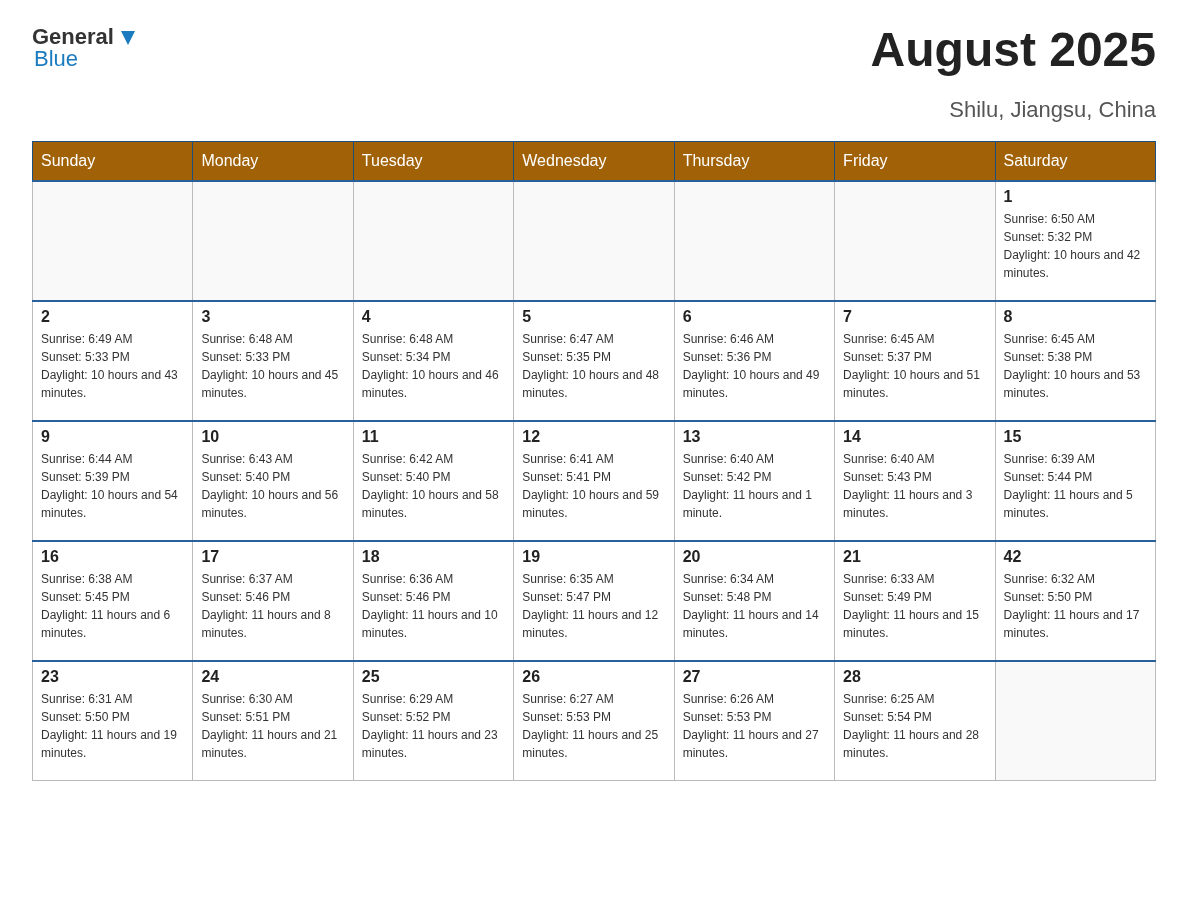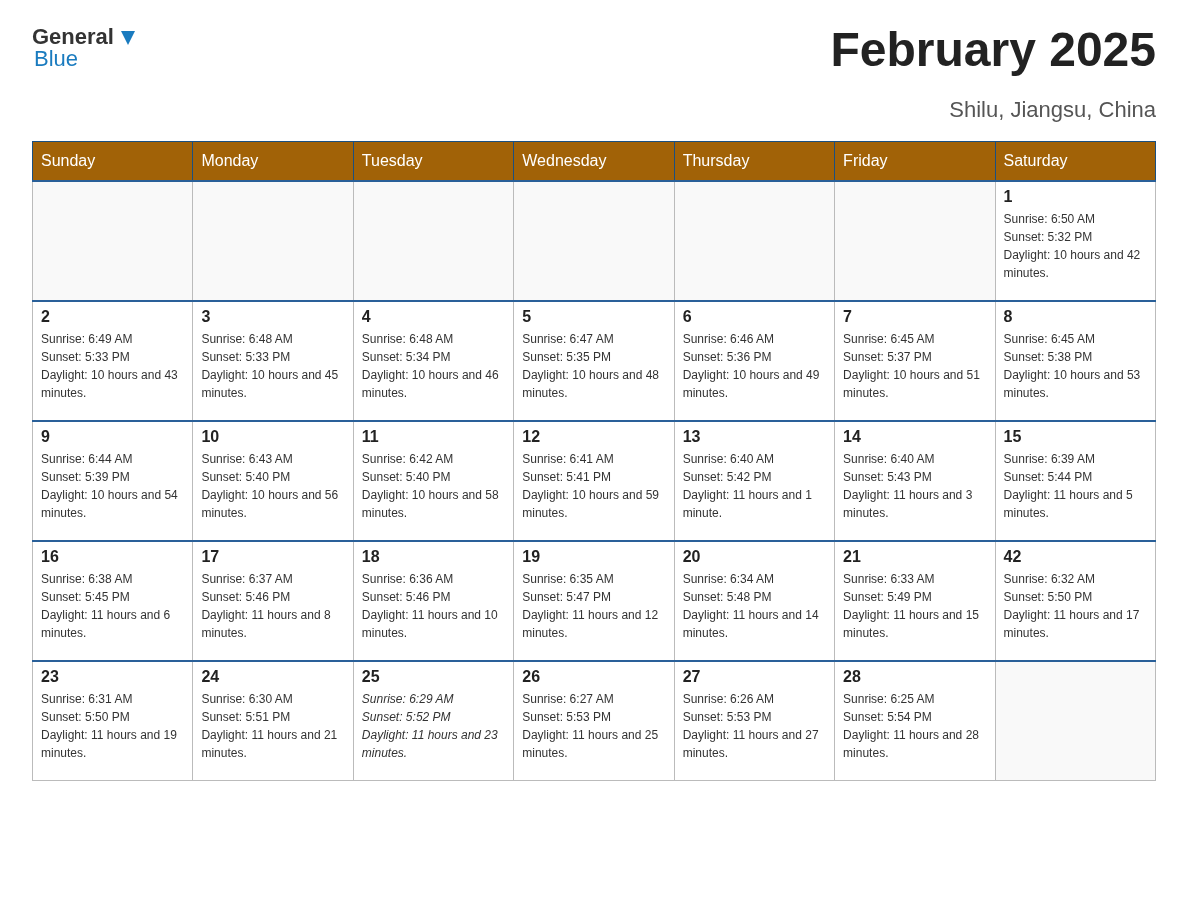--- a/index.html
+++ b/index.html
@@ -95,21 +95,21 @@
       <div style="display:flex; align-items:center;justify-content:center;">
         <span class="logo-text-general">General</span>
         <svg width="22" height="22" viewBox="0 0 22 22" style="margin-left:3px; margin-top:2px;">
           <polygon points="4,4 18,4 11,18" fill="#1a7bbf"></polygon>
         </svg>
       </div>
       <span class="logo-text-blue" style="margin-top:-4px; margin-left:2px;">Blue</span>
     </div>
   </div>
   <div class="title-block">
-    <div class="month-title">February 2025</div>
+    <div class="month-title">August 2025</div>
     <div class="location-title">Shilu, Jiangsu, China</div>
   </div>
 </div>
 
 <table class="calendar">
   <thead>
     <tr>
       <th>Sunday</th>
       <th>Monday</th>
       <th>Tuesday</th>
@@ -274,21 +274,21 @@
 Daylight: 11 hours and 19 minutes.</div>
         </td>
         <td>
           <span class="day-number">24</span>
           <div class="day-info" style="white-space: pre-line;">Sunrise: 6:30 AM
 Sunset: 5:51 PM
 Daylight: 11 hours and 21 minutes.</div>
         </td>
         <td>
           <span class="day-number">25</span>
-          <div class="day-info" style="white-space: pre-line; font-style: italic;">Sunrise: 6:29 AM
+          <div class="day-info" style="white-space: pre-line;">Sunrise: 6:29 AM
 Sunset: 5:52 PM
 Daylight: 11 hours and 23 minutes.</div>
         </td>
         <td>
           <span class="day-number">26</span>
           <div class="day-info" style="white-space: pre-line;">Sunrise: 6:27 AM
 Sunset: 5:53 PM
 Daylight: 11 hours and 25 minutes.</div>
         </td>
         <td>

